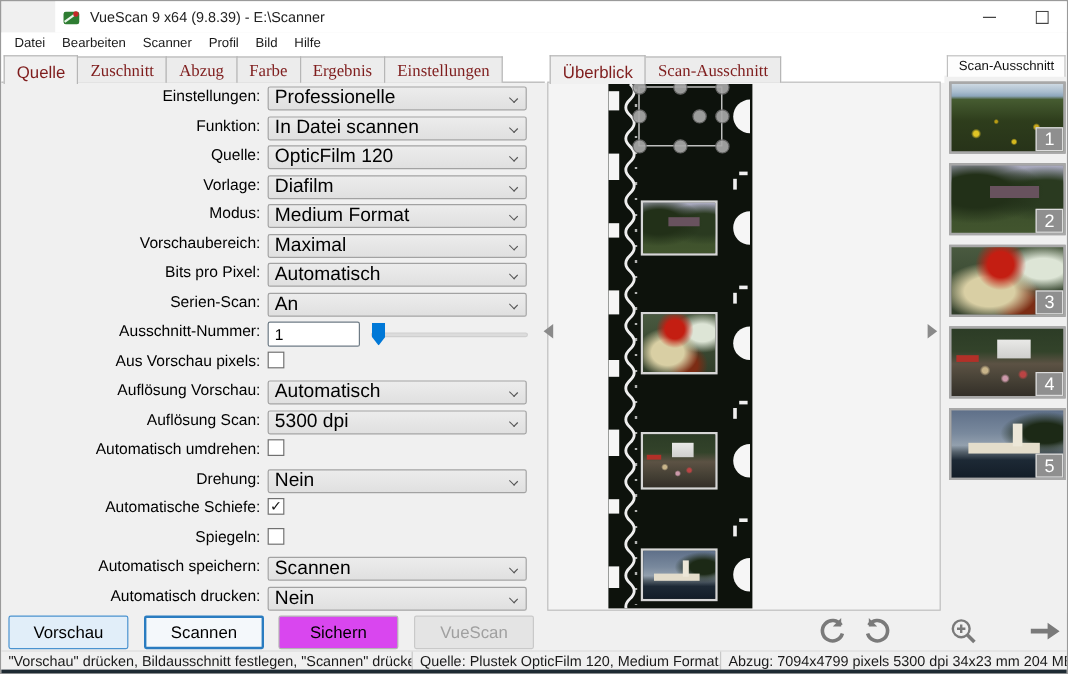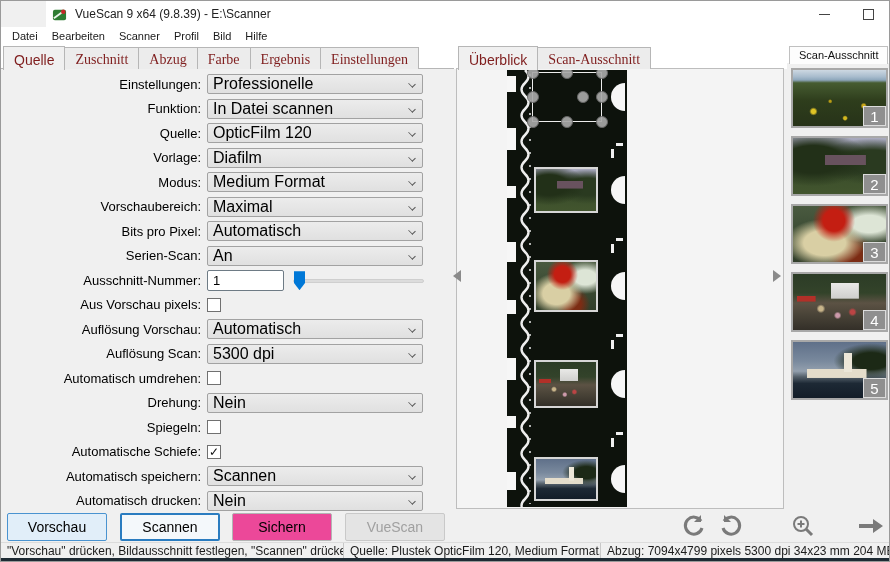--- a/index.html
+++ b/index.html
@@ -29,21 +29,21 @@
   
   .tabs-left { position:absolute; left:2px; top:45px; height:23px; display:flex; z-index:3; }
   .tab { font-size:14px; color:#7f1d1d; padding:2px 10px 0 10px; height:22px; margin-top:1px;
          background:#ececec; border:1px solid #b6b6b6; border-bottom:none; display:flex; align-items:center; }
   .tab + .tab { margin-left:-1px;font-family:Liberation Serif, serif; }
   .tab.active { background:#f0f0f0; height:24px; margin-top:0; z-index:4; }
 
   
   .form-panel { position:absolute; left:0; top:67px; width:453px; height:443px; background:#f0f0f0;
                 border-top:1px solid #b6b6b6; padding-top:3px; overflow:hidden; }
-  .frow { height:24.5px; display:flex; align-items:center; }
+  .frow { height:24.5px; display:flex; align-items:flex-start;padding-left:16px; }
   .frow-label { width:206px; text-align:right; padding-right:6px; font-size:13px; color:#000; }
   .combo { width:216px; height:20px; background:linear-gradient(#ececec,#e0e0e0); border:1px solid #a2a2a2;
            border-radius:2px; display:flex; align-items:center; position:relative; }
   .combo-text { font-size:16px; color:#000; padding-left:5px; white-space:nowrap; }
   .chev { position:absolute; right:7px; top:6px; width:6px; height:6px; border-right:1px solid #555;
           border-bottom:1px solid #555; transform:rotate(45deg) scaleY(.8); }
   .checkbox { width:14px; height:14px; background:#fff; border:1px solid #707070; font-size:12px;
               line-height:12px; text-align:center; color:#111; }
   .numbox { width:77px; height:21px; background:#fff; border:1px solid #6e7b85; border-radius:2px;
             font-size:13px; color:#000; padding:2px 0 0 5px; }
@@ -136,21 +136,21 @@
   .thumb-badge { position:absolute; right:0; bottom:0; width:23px; height:20px; background:#8f8f8f;
                  border:1px solid #dcdcdc; color:#fff; font-size:15px; display:flex; align-items:center;
                  justify-content:center; }
 
   
   .buttonbar { position:absolute; left:0; top:510px; width:100%; height:31px; background:#f0f0f0; }
   .btn { position:absolute; top:2px; height:28px; width:100px; font-size:14px; color:#000;
          display:flex; align-items:center; justify-content:center; border-radius:2px; }
   .btn-preview { left:6px; background:#e1eef9; border:1px solid #4a93d0; }
   .btn-scan { left:119px; background:#f4f8fb; border:2px solid #2a7cc0; }
-  .btn-save { left:231px; background:#ec4899; border:1px solid #b4b4b4; }
+  .btn-save { left:231px; background:#d946ef; border:1px solid #b4b4b4; }
   .btn-view { left:344px; background:#e4e4e4; border:1px solid #c9c9c9; color:#a0a0a0; }
   .iconbtn { position:absolute; top:513px; width:24px; height:24px; }
   .iconbtn svg { display:block; }
 
   
   .statusbar { position:absolute; left:0; top:541px; width:100%; height:16px; background:#f0f0f0;
                border-top:1px solid #dcdcdc; display:flex; font-size:12px; color:#1b1b1b; }
   .status-cell { display:flex; align-items:center; padding:0 6px; white-space:nowrap; overflow:hidden; }
   .status-1 { width:342px; }
   .status-2 { width:257px; border-left:1px solid #c8c8c8; }
@@ -296,26 +296,26 @@
         <div class="checkbox"></div>
       </div>
       <div class="frow">
         <div class="frow-label">Drehung:</div>
         <div class="combo">
           <span class="combo-text">Nein</span>
           <span class="chev"></span>
         </div>
       </div>
       <div class="frow">
+        <div class="frow-label">Automatische Schiefe:</div>
+        <div class="checkbox checked">✓</div>
+      </div>
+      <div class="frow">
         <div class="frow-label">Spiegeln:</div>
         <div class="checkbox"></div>
-      </div>
-      <div class="frow">
-        <div class="frow-label">Automatische Schiefe:</div>
-        <div class="checkbox checked">✓</div>
       </div>
       <div class="frow">
         <div class="frow-label">Automatisch speichern:</div>
         <div class="combo">
           <span class="combo-text">Scannen</span>
           <span class="chev"></span>
         </div>
       </div>
       <div class="frow">
         <div class="frow-label">Automatisch drucken:</div>

